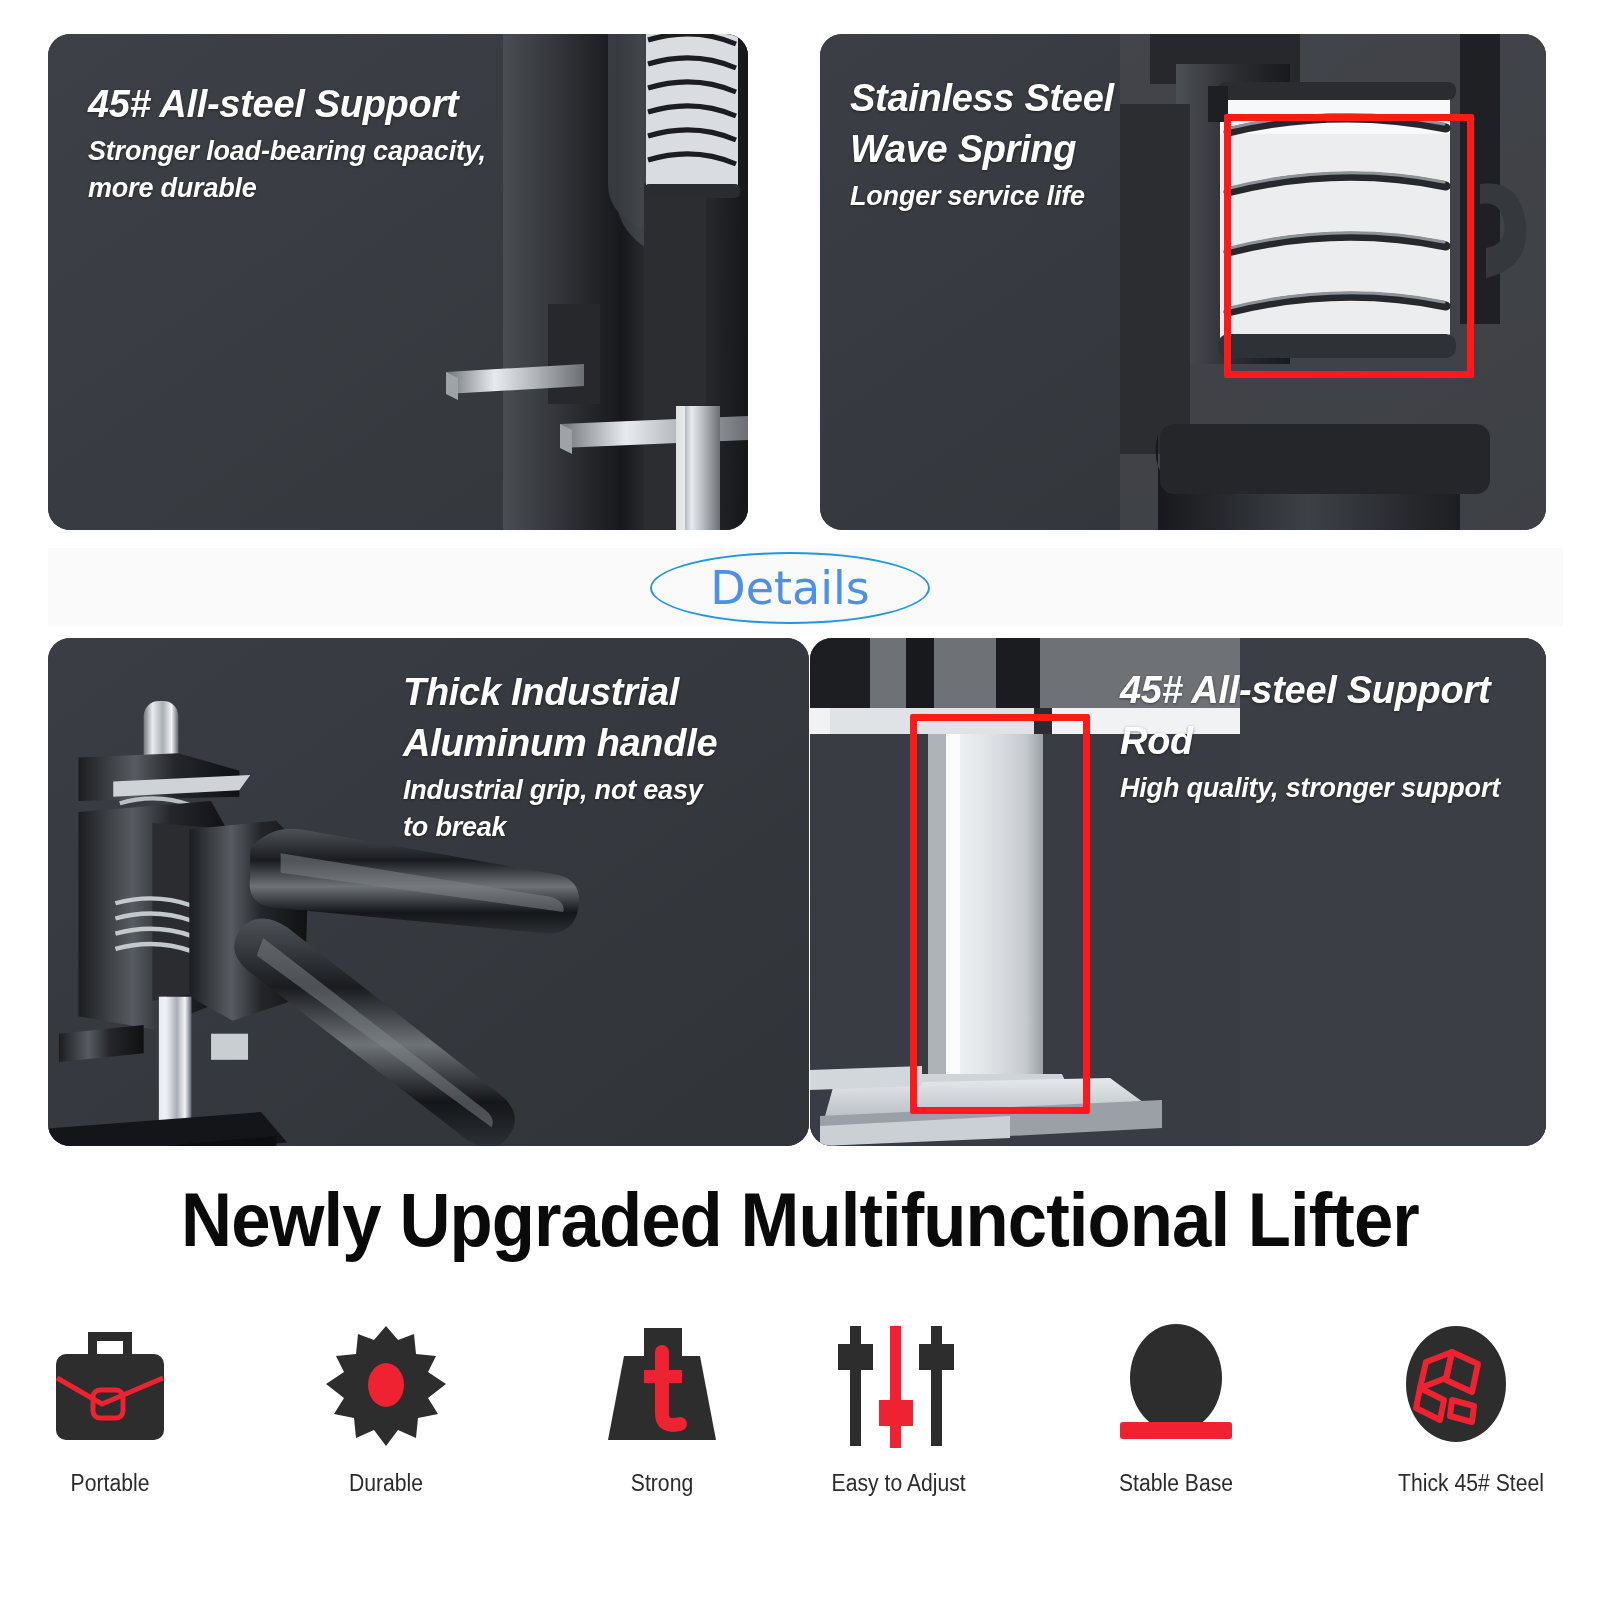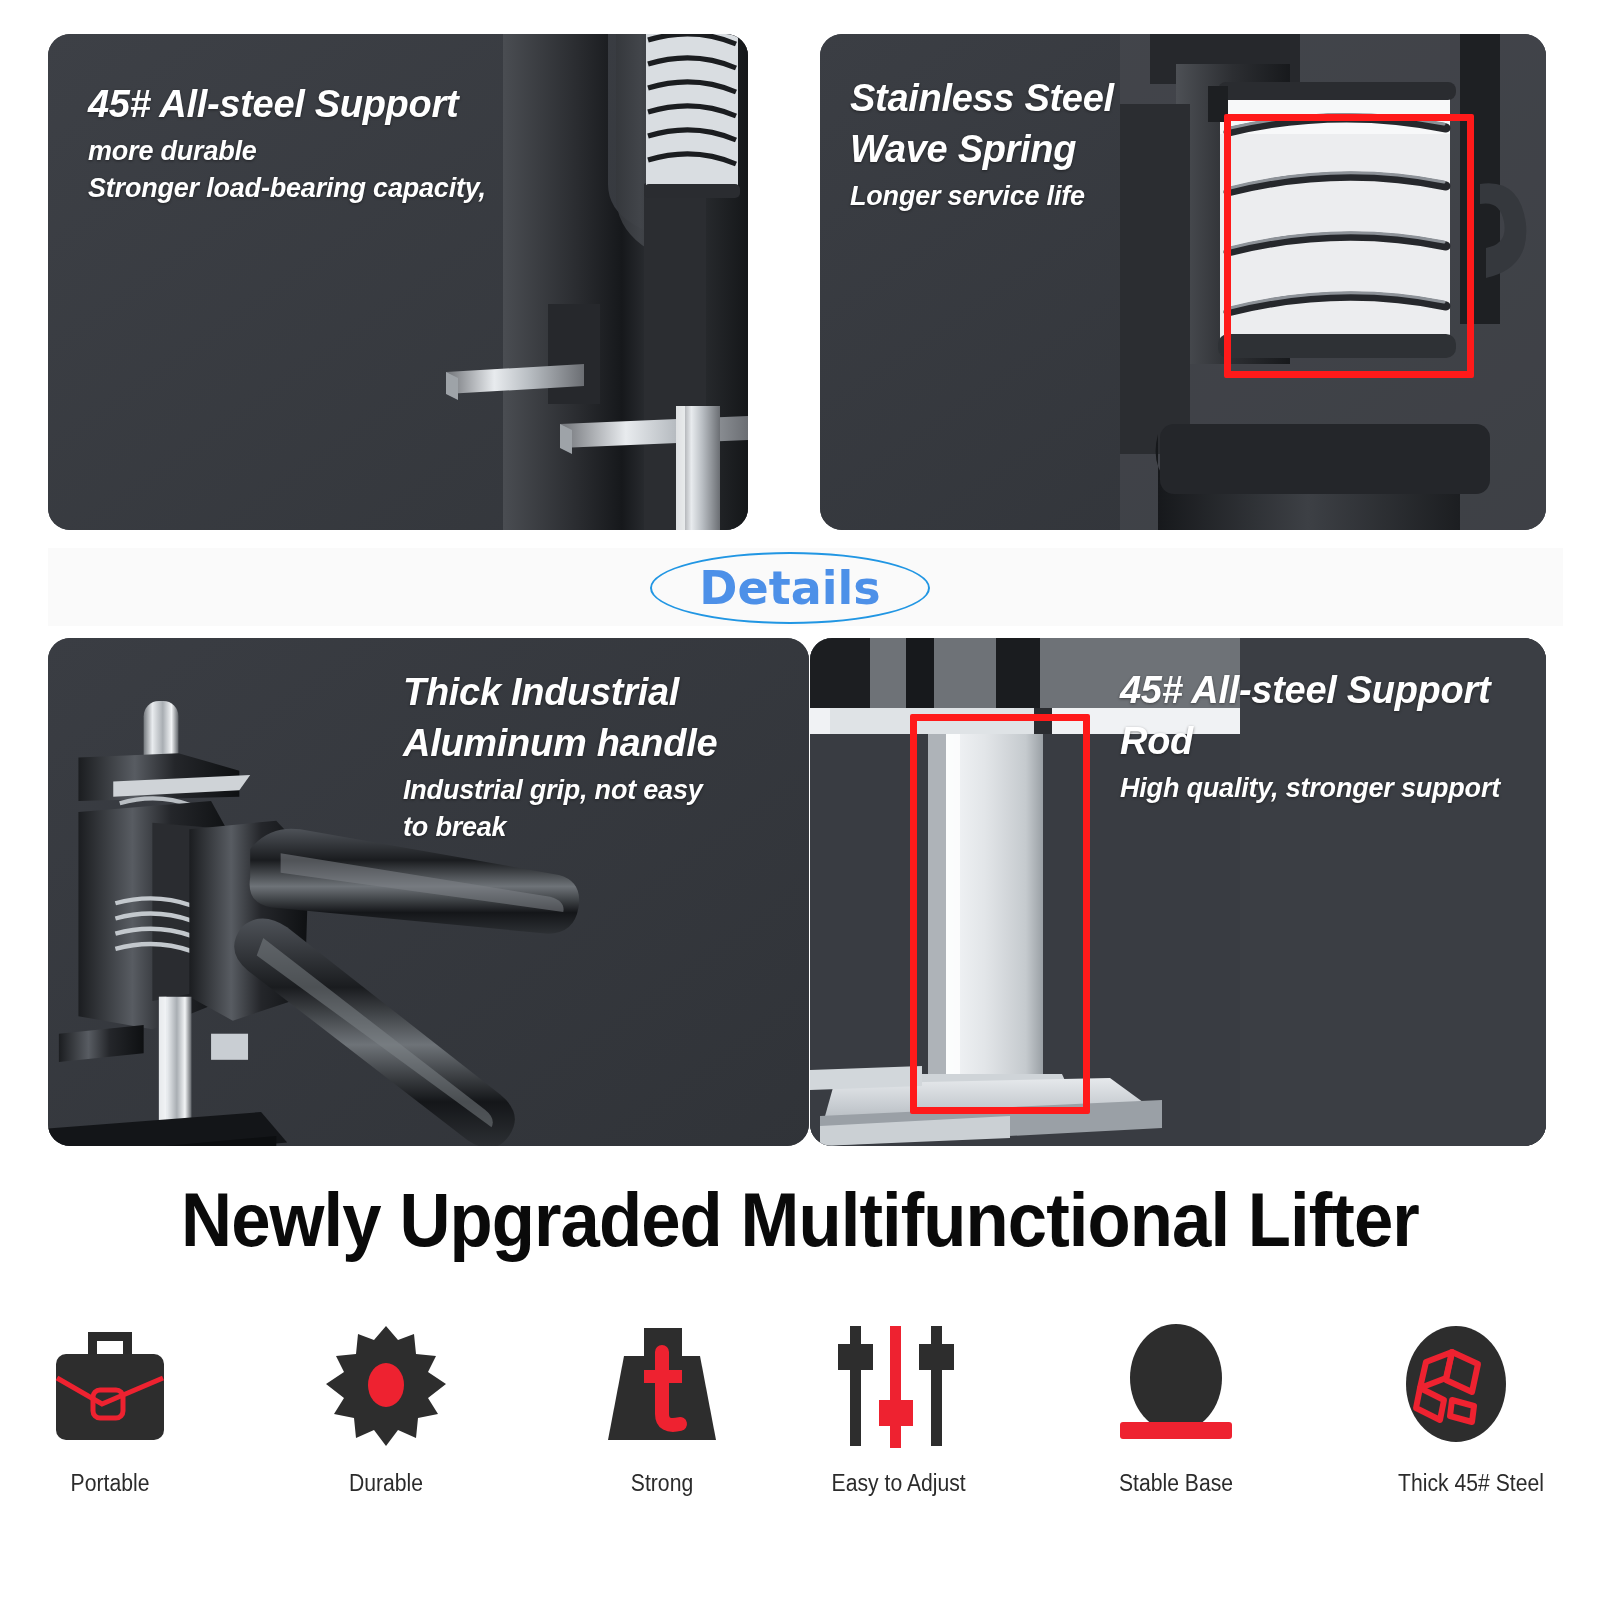--- a/index.html
+++ b/index.html
@@ -62,21 +62,21 @@
     z-index:60;display:flex;align-items:center;justify-content:center;
   }
   .details-ellipse{
     position:absolute;inset:0;
     border:2.5px solid #2196e3;
     border-radius:50%;
     background:transparent;
   }
   .details-text{
     position:relative;z-index:2;
-    font-size:46px;font-weight:bold;color:#4d90e8;
+    font-size:46px;font-weight:normal;color:#4d90e8;
     letter-spacing:0px;line-height:1;
     font-family:"DejaVu Sans",sans-serif;
   }
 
   
   .headline{
     position:absolute;left:0;top:1176px;width:1600px;
     text-align:center;
     font-family:"Liberation Sans Narrow","Liberation Sans",sans-serif;
     font-size:76px;font-weight:bold;color:#0a0a0a;
@@ -167,22 +167,22 @@
         <path d="M398 338 L398 360 L410 366 L410 344 Z" fill="#9ea3a8"></path>
         <path d="M512 390 L700 382 L700 406 L512 414 Z" fill="url(#steelV)"></path>
         <path d="M512 390 L512 414 L524 420 L524 396 Z" fill="#9ea3a8"></path>
       </g>
 
       <rect x="628" y="372" width="44" height="124" fill="url(#steelV)"></rect>
       <rect x="628" y="372" width="9" height="124" fill="#f1f3f5" opacity=".85"></rect>
     </svg>
     <div class="ptext">
       <div class="ptitle">45# All-steel Support</div>
+      <div class="psub">Stronger load-bearing capacity,</div>
       <div class="psub">more durable</div>
-      <div class="psub">Stronger load-bearing capacity,</div>
     </div>
   </div>
 
   <div class="panel tr">
     <svg class="panel-bg" viewBox="0 0 726 496" preserveAspectRatio="none">
       <defs>
         <linearGradient id="trbg" x1="0" y1="0" x2="1" y2="1">
           <stop offset="0" stop-color="#3b3e44"></stop>
             <stop offset="1" stop-color="#303338"></stop>
         </linearGradient>

